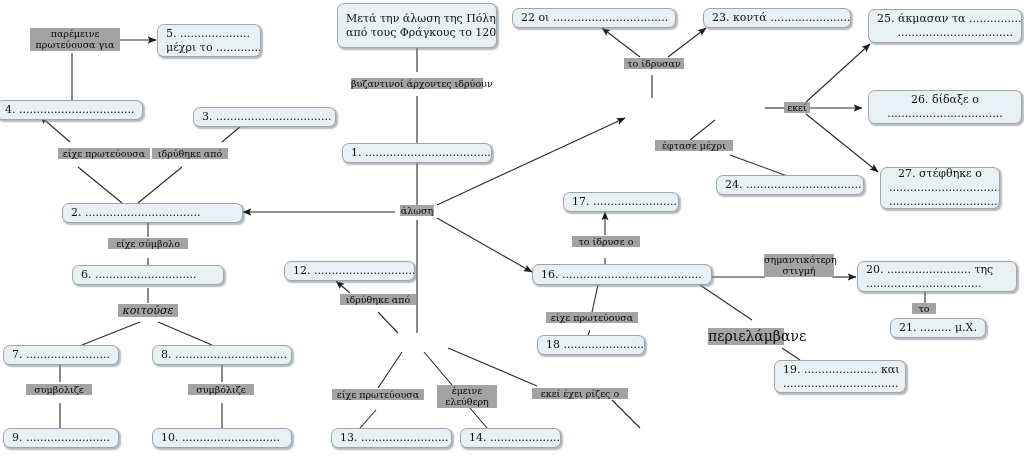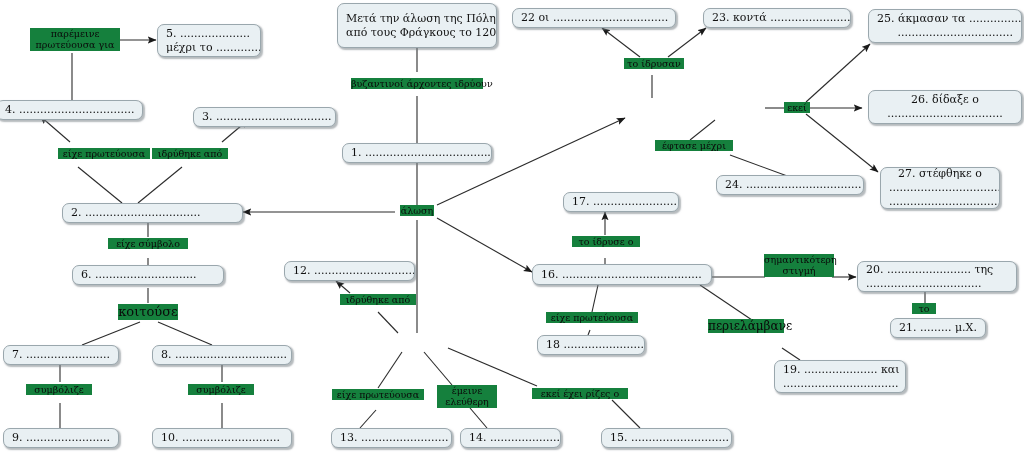--- a/index.html
+++ b/index.html
@@ -43,21 +43,21 @@
   }
   .node .ln {
     display: block;
   }
   .node.center .ln { text-align: center; }
   .node.left .ln { text-align: left; }
   .label {
     position: absolute;
     font-family: "DejaVu Serif", serif;
     color: #0a0a0a;
-    background: #15803d;
+    background: #a3a3a3;
     line-height: 1.2;
     white-space: nowrap;
     text-align: center;
   }
   .label .ln { display: block; }
 </style>
 </head>
 <body>
 
 <div id="canvas">
@@ -177,40 +177,37 @@
   </div>
 
   <div class="node left" style="left:152px; top:345px; width:140px; height:20px; font-size:11px;">
     <span class="ln">8. ................................</span>
   </div>
 
   <div class="node left" style="left:3px; top:428px; width:116px; height:20px; font-size:11px;">
     <span class="ln">9. ........................</span>
   </div>
 
-  <div class="node left" style="left:152px; top:428px; width:140px; height:20px; font-size:11px;border-radius:6px;">
+  <div class="node left" style="left:152px; top:428px; width:140px; height:20px; font-size:11px;">
     <span class="ln">10. ............................</span>
   </div>
 
 
   <div class="node left" style="left:284px; top:261px; width:131px; height:20px; font-size:11px;">
     <span class="ln">12. .............................</span>
   </div>
 
   <div class="node left" style="left:315px; top:428px; width:121px; height:20px; font-size:11px;margin-left:16px;">
     <span class="ln">13. .........................</span>
   </div>
 
   <div class="node left" style="left:460px; top:428px; width:101px; height:20px; font-size:11px;justify-content:flex-end;">
     <span class="ln">14. ....................</span>
   </div>
 
-  <div class="node left" style="left:601px; top:428px; width:131px; height:20px; font-size:11px;">
-    <span class="ln">15. ............................</span>
-  </div>
 
   <div class="node left" style="left:532px; top:264px; width:180px; height:21px; font-size:11px;">
     <span class="ln">16. ........................................</span>
   </div>
 
   <div class="node left" style="left:563px; top:192px; width:116px; height:20px; font-size:11px;">
     <span class="ln">17. ........................</span>
   </div>
 
   <div class="node left" style="left:537px; top:335px; width:108px; height:20px; font-size:11px;">
@@ -277,21 +274,21 @@
   </div>
 
   <div class="label" style="left:400px; top:205px; width:34px; font-size:9.5px;">
     <span class="ln">άλωση</span>
   </div>
 
   <div class="label" style="left:108px; top:238px; width:80px; font-size:9.5px;">
     <span class="ln">είχε σύμβολο</span>
   </div>
 
-  <div class="label" style="left:118px; top:304px; width:60px; font-size:13px;">
+  <div class="label" style="left:118px; top:304px; width:60px; font-size:11px;font-style:italic;">
     <span class="ln">κοιτούσε</span>
   </div>
 
   <div class="label" style="left:26px; top:384px; width:66px; font-size:9.5px;">
     <span class="ln">συμβόλιζε</span>
   </div>
 
   <div class="label" style="left:188px; top:384px; width:66px; font-size:9.5px;">
     <span class="ln">συμβόλιζε</span>
   </div>
@@ -331,21 +328,21 @@
 
   <div class="label" style="left:546px; top:312px; width:92px; font-size:9.5px;">
     <span class="ln">είχε πρωτεύουσα</span>
   </div>
 
   <div class="label" style="left:764px; top:254px; width:70px; font-size:9.5px;">
     <span class="ln">σημαντικότερη</span>
     <span class="ln">στιγμή</span>
   </div>
 
-  <div class="label" style="left:708px; top:319px; width:76px; font-size:12px;">
+  <div class="label" style="left:708px; top:328px; width:76px; font-size:14px;">
     <span class="ln">περιελάμβανε</span>
   </div>
 
   <div class="label" style="left:912px; top:303px; width:24px; font-size:9.5px;">
     <span class="ln">το</span>
   </div>
 
 </div>
 
 </body></html>

